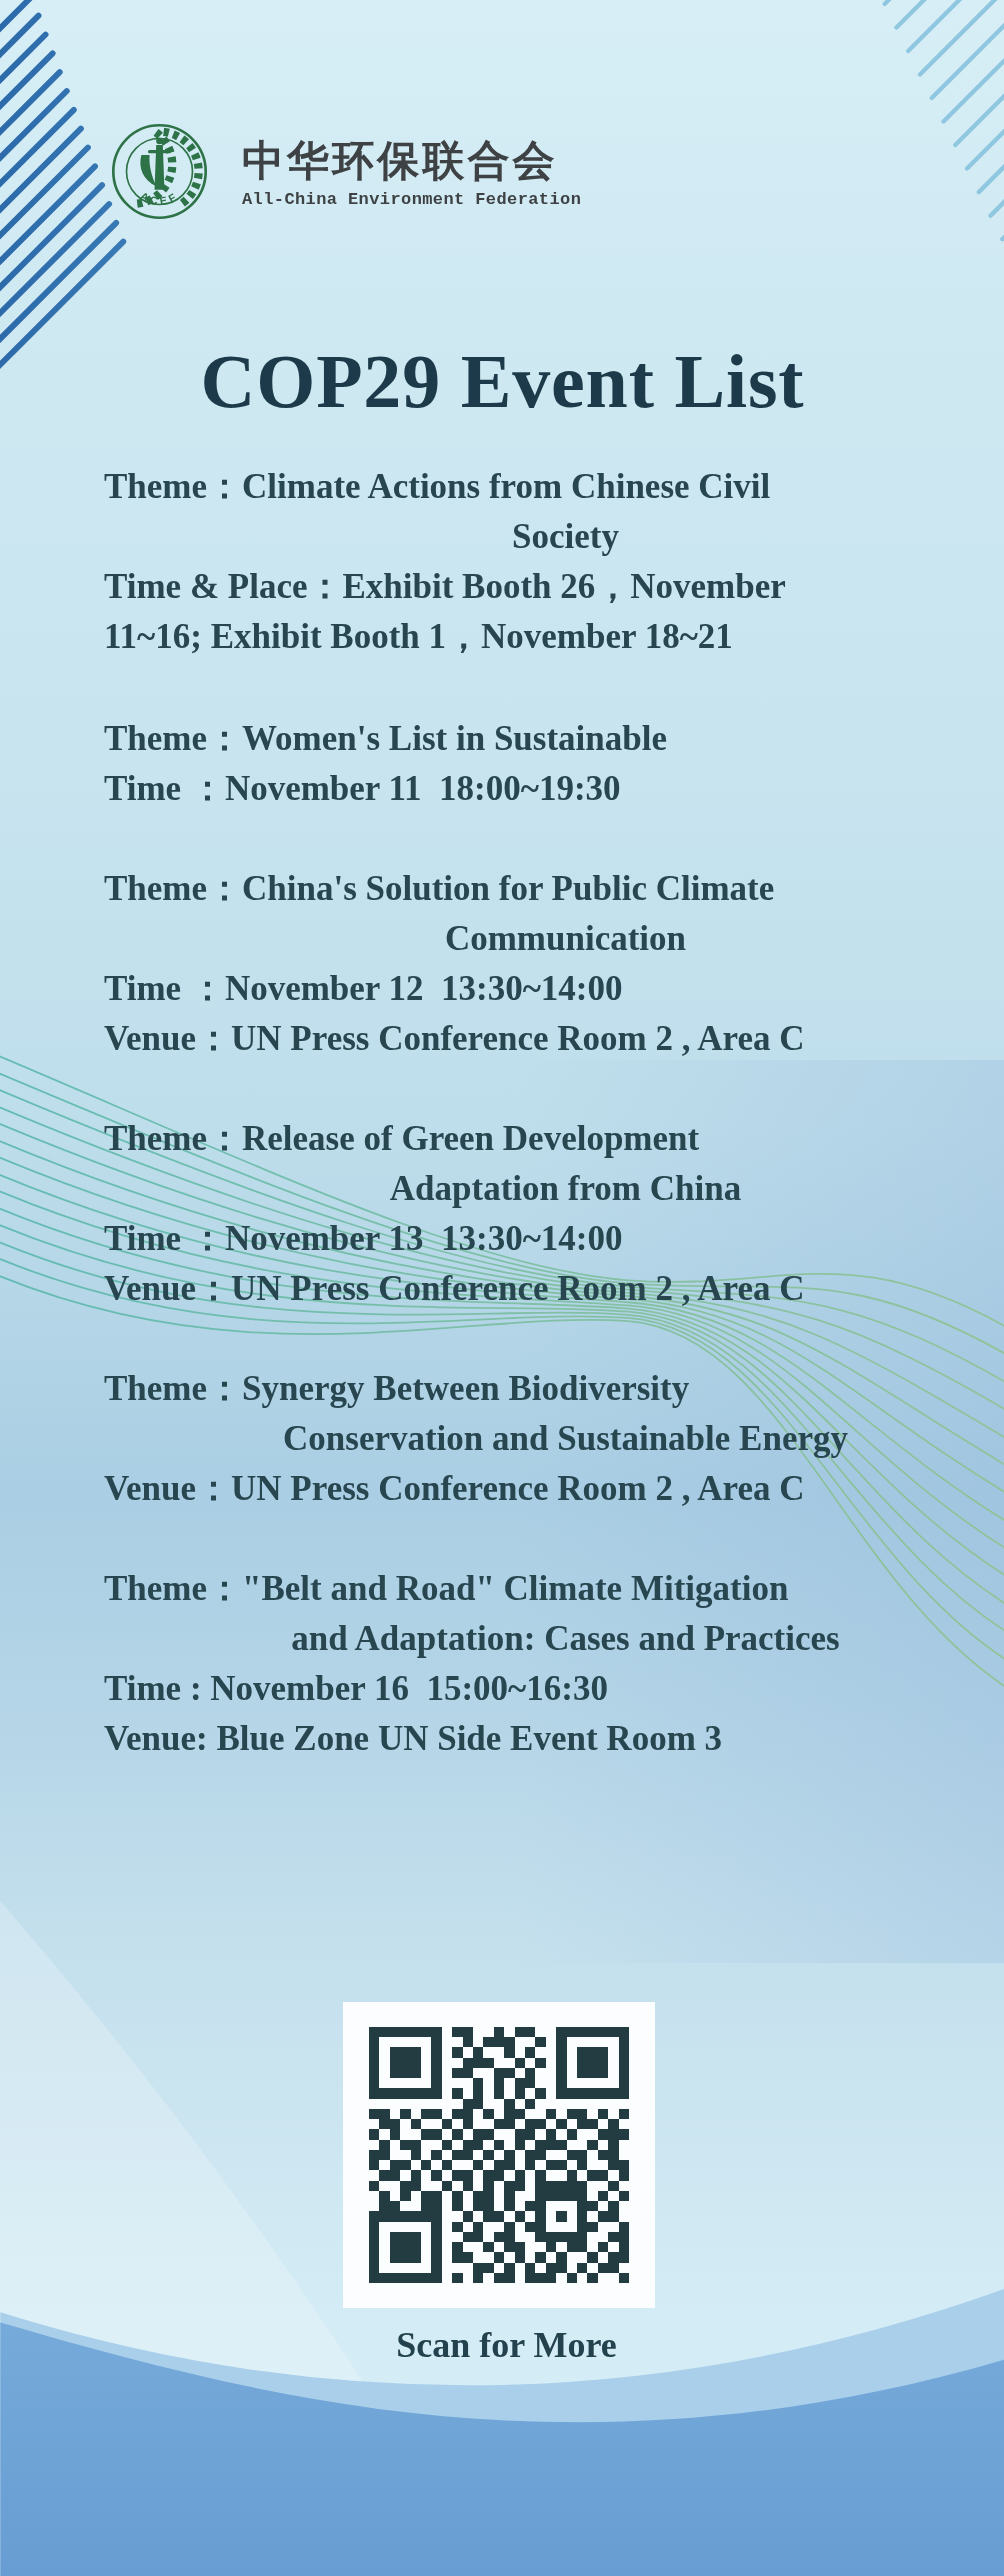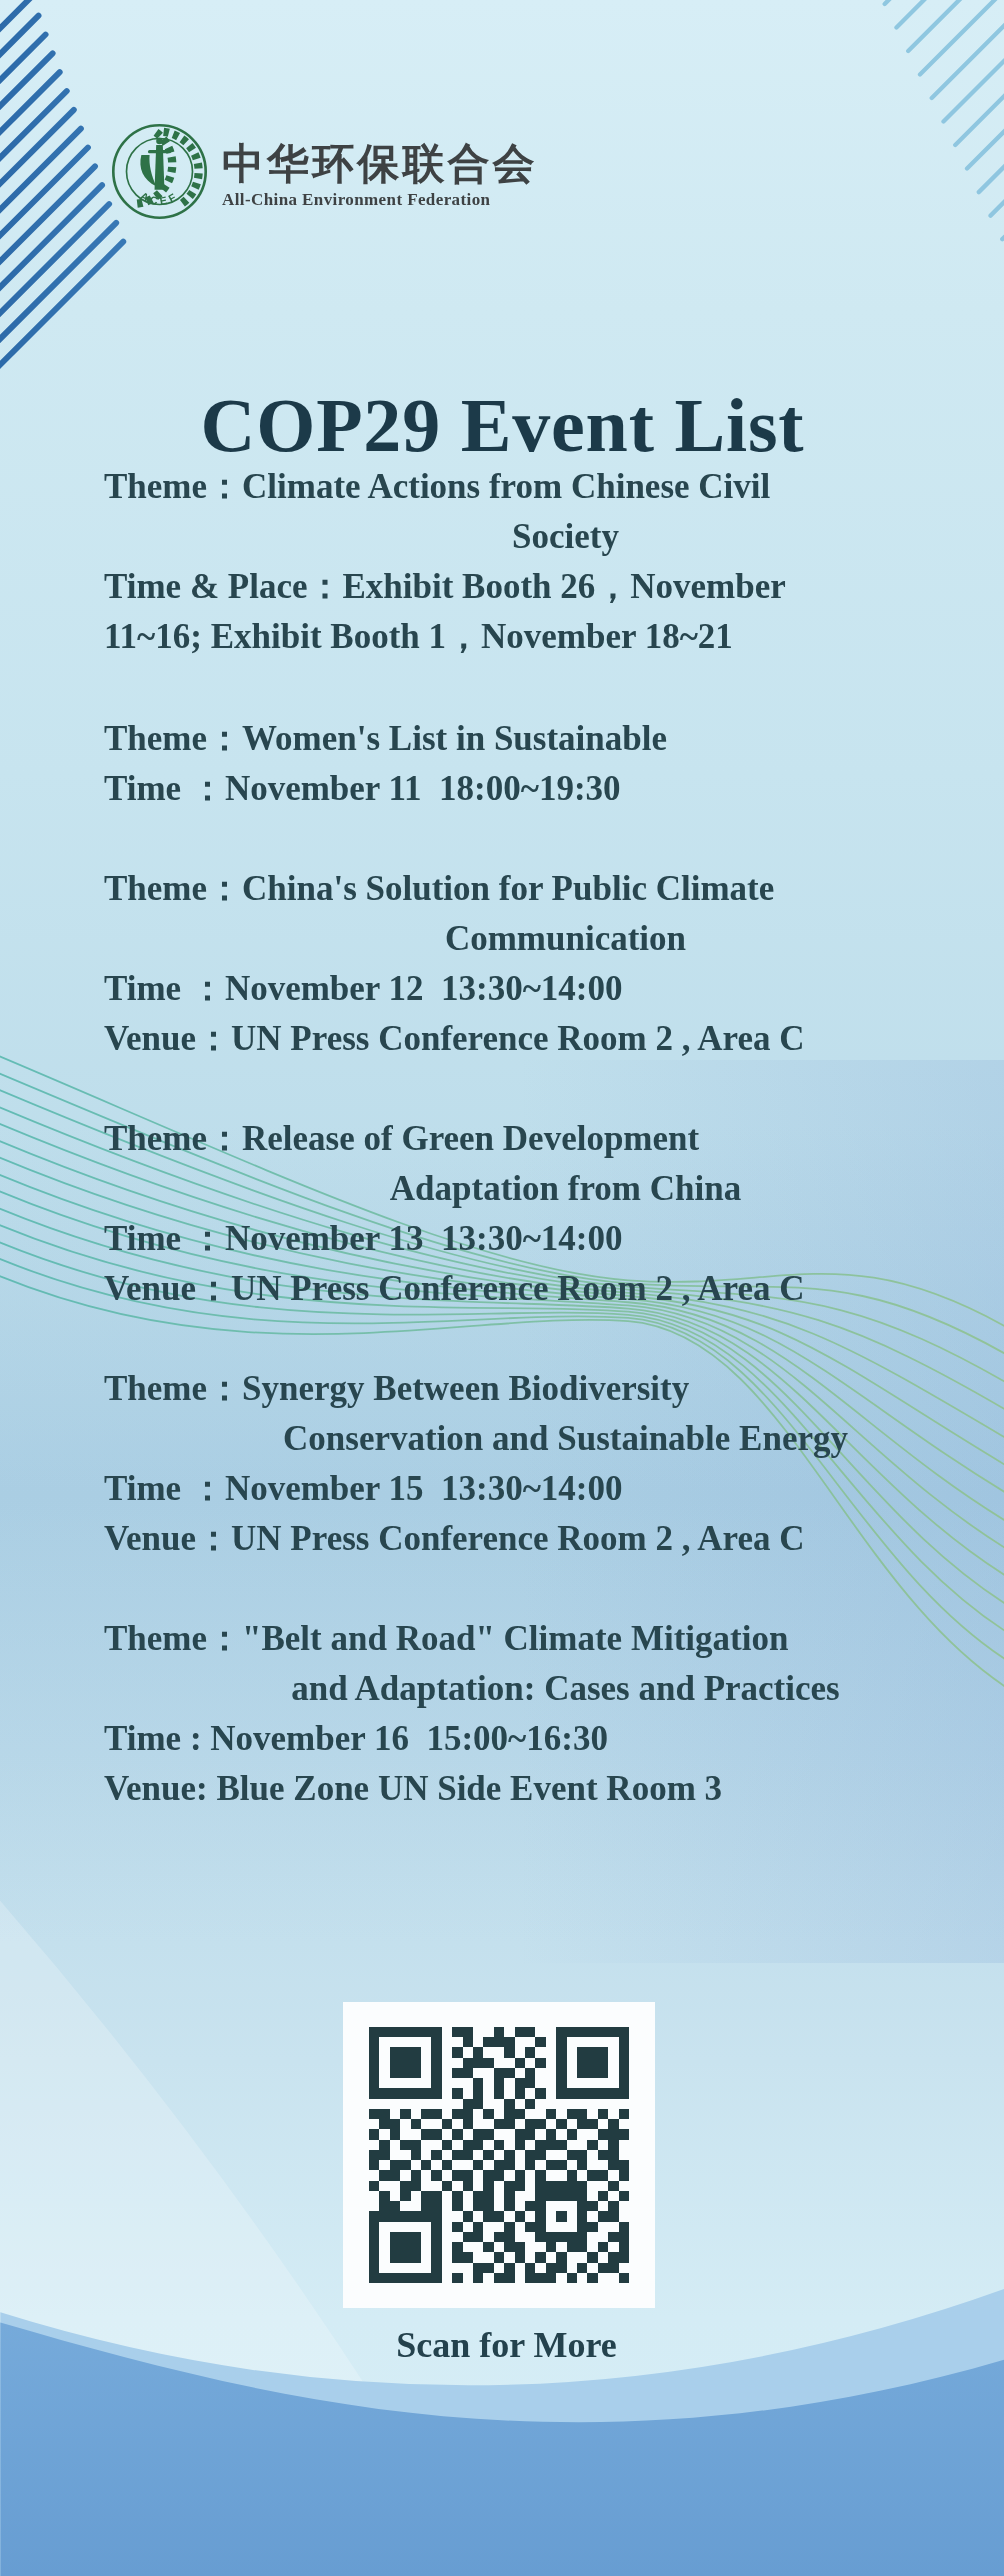--- a/index.html
+++ b/index.html
@@ -13,28 +13,28 @@
   .deco{position:absolute;pointer-events:none;}
   .tint-band{position:absolute;left:0;top:1123px;width:1005px;height:824px;
     background:linear-gradient(180deg,rgba(125,165,210,0) 0%,rgba(125,165,210,.18) 45%,rgba(125,165,210,0) 100%);}
   .tint-right{position:absolute;right:0;top:1060px;width:487px;height:903px;
     background:linear-gradient(90deg,rgba(120,160,210,0) 0%,rgba(120,160,210,.20) 100%);}
   .soft-arc{position:absolute;left:0;top:1806px;}
 
   
   .logo-row{position:absolute;left:110px;top:122px;display:flex;}
   .logo-svg{width:99px;height:99px;display:block;}
-  .org-names{margin-left:13px;padding-top:19px;
-    font-family:Liberation Serif, serif;color:#3e4244;}
+  .org-names{margin-left:33px;padding-top:19px;
+    font-family:Liberation Mono, monospace;color:#3e4244;}
   .org-zh{font-size:42px;font-weight:bold;letter-spacing:3.1px;line-height:47px;}
   .org-en{font-size:17px;font-weight:bold;letter-spacing:0.4px;margin-top:2.4px;}
 
   
   .page-title{position:absolute;left:0;top:338px;width:100%;text-align:center;
-    font-size:76px;font-weight:bold;color:#1c3a49;letter-spacing:0.8px;margin-top:44px;}
+    font-size:76px;font-weight:bold;color:#1c3a49;letter-spacing:0.8px;}
 
   
   .events{position:absolute;left:104px;top:462px;width:848px;}
   .event{margin-bottom:50px;}
   .event.first{margin-bottom:52px;}
   .line{font-size:35px;font-weight:bold;color:#28464f;line-height:50px;white-space:pre;}
   .line.indent{padding-left:75px;text-align:center;}
 
   
   .qr-card{position:absolute;left:343px;top:2002px;width:312px;height:306px;background:#fbfdfe;}
@@ -171,21 +171,20 @@
     </div>
     <div class="event">
       <div class="line">Theme：Release of Green Development</div>
       <div class="line indent">Adaptation from China</div>
       <div class="line">Time ：November 13  13:30~14:00</div>
       <div class="line">Venue：UN Press Conference Room 2 , Area C</div>
     </div>
     <div class="event">
       <div class="line">Theme：Synergy Between Biodiversity</div>
       <div class="line indent">Conservation and Sustainable Energy</div>
-      <div class="line">Time ：November 15  13:30~14:00</div>
       <div class="line">Venue：UN Press Conference Room 2 , Area C</div>
     </div>
     <div class="event">
       <div class="line">Theme："Belt and Road" Climate Mitigation</div>
       <div class="line indent">and Adaptation: Cases and Practices</div>
       <div class="line">Time : November 16  15:00~16:30</div>
       <div class="line">Venue: Blue Zone UN Side Event Room 3</div>
     </div>
   </div>
 

